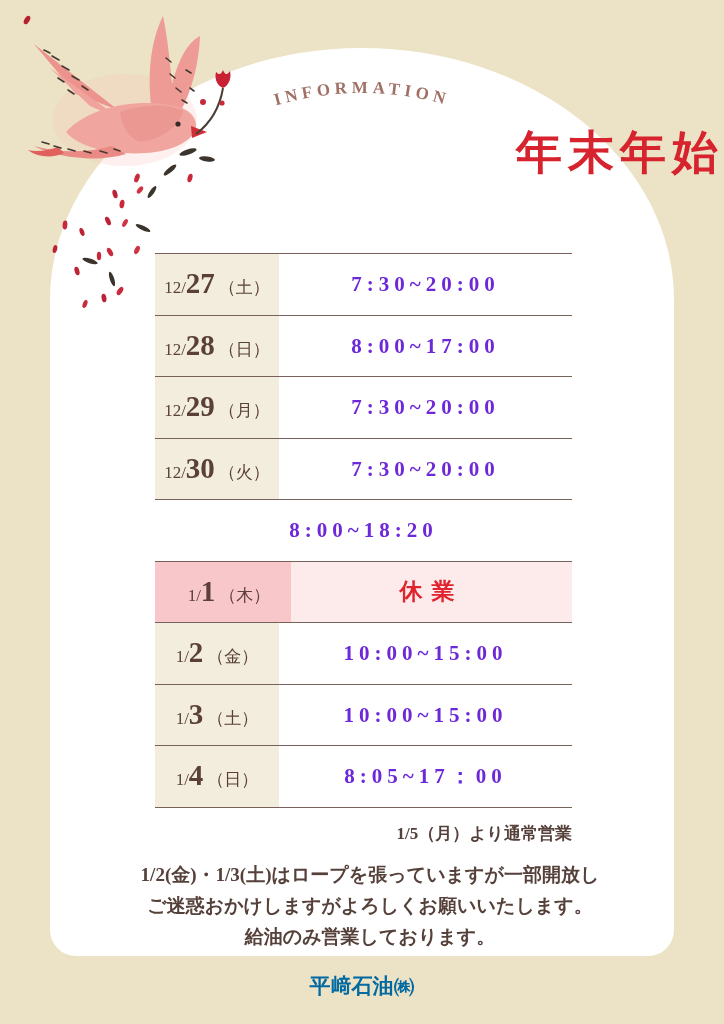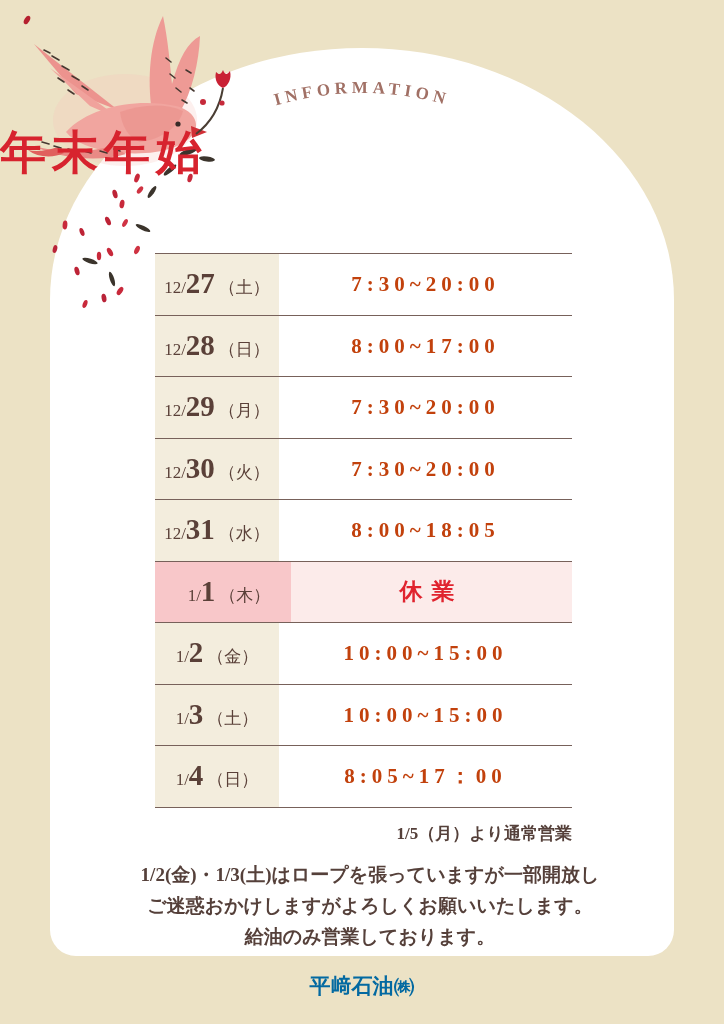--- a/index.html
+++ b/index.html
@@ -10,42 +10,42 @@
   }
   .arch{
     position:absolute;left:50px;top:48px;width:624px;height:908px;
     background:#ffffff;z-index:1;
     border-radius:312px 312px 26px 26px / 252px 252px 26px 26px;
   }
   .illus{position:absolute;left:0;top:0;z-index:2;pointer-events:none;}
   .info-arc{position:absolute;left:0;top:0;z-index:3;pointer-events:none;}
   .info-arc text{font-size:17px;font-weight:bold;letter-spacing:4.5px;fill:#a17065;}
   .title{
-    position:absolute;left:0;top:122px;width:100%;margin:0;text-align:left;
+    position:absolute;left:0;top:122px;width:100%;margin:0;text-align:right;
     font-size:46px;font-weight:bold;letter-spacing:6px;color:#d7232e;z-index:3;
   }
   .subtitle{
     position:absolute;left:0;top:183px;width:100%;margin:0;text-align:center;
     font-size:39px;font-weight:bold;letter-spacing:2px;color:#55403a;z-index:3;
   }
   .table{
     position:absolute;left:155px;top:253px;width:417px;z-index:3;
     border-top:1.5px solid #77615a;
   }
   .row{display:flex;height:60.5px;border-bottom:1.5px solid #77615a;}
   .date{
     width:124px;background:#f3eddd;text-align:center;line-height:59px;
     white-space:nowrap;color:#5a4038;
   }
   .pre{font-size:17px;}
   .day{font-size:29px;font-weight:bold;}
   .wk{font-size:17px;margin-left:4px;}
   .time{
     flex:1;text-align:center;line-height:60px;
-    font-size:21px;letter-spacing:5px;color:#c2410c;font-weight:600;
+    font-size:21px;letter-spacing:5px;color:#6d28d9;font-weight:600;
   }
   .row.closed .date{background:#f8c7c9;padding-left:12px;}
   .row.closed .time{
     background:#fcebea;color:#e0232e;font-weight:bold;
     font-size:23px;letter-spacing:9px;
   }
   .after-note{
     position:absolute;left:155px;top:822px;width:417px;text-align:right;
     font-size:17px;font-weight:600;color:#55403a;z-index:3;
   }
@@ -140,22 +140,21 @@
     </div>
     <div class="row">
       <div class="date"><span class="pre">12/</span><span class="day">29</span><span class="wk">（月）</span></div>
       <div class="time">7:30~20:00</div>
     </div>
     <div class="row">
       <div class="date"><span class="pre">12/</span><span class="day">30</span><span class="wk">（火）</span></div>
       <div class="time">7:30~20:00</div>
     </div>
     <div class="row">
-      <div class="date"><span class="pre">12/</span><span class="day">31</span><span class="wk">（水）</span></div>
-      <div class="time">8:00~18:05</div>
+      <div class="time">8:00~18:20</div>
     </div>
     <div class="row closed">
       <div class="date"><span class="pre">1/</span><span class="day">1</span><span class="wk">（木）</span></div>
       <div class="time">休業</div>
     </div>
     <div class="row">
       <div class="date"><span class="pre">1/</span><span class="day">2</span><span class="wk">（金）</span></div>
       <div class="time">10:00~15:00</div>
     </div>
     <div class="row">

